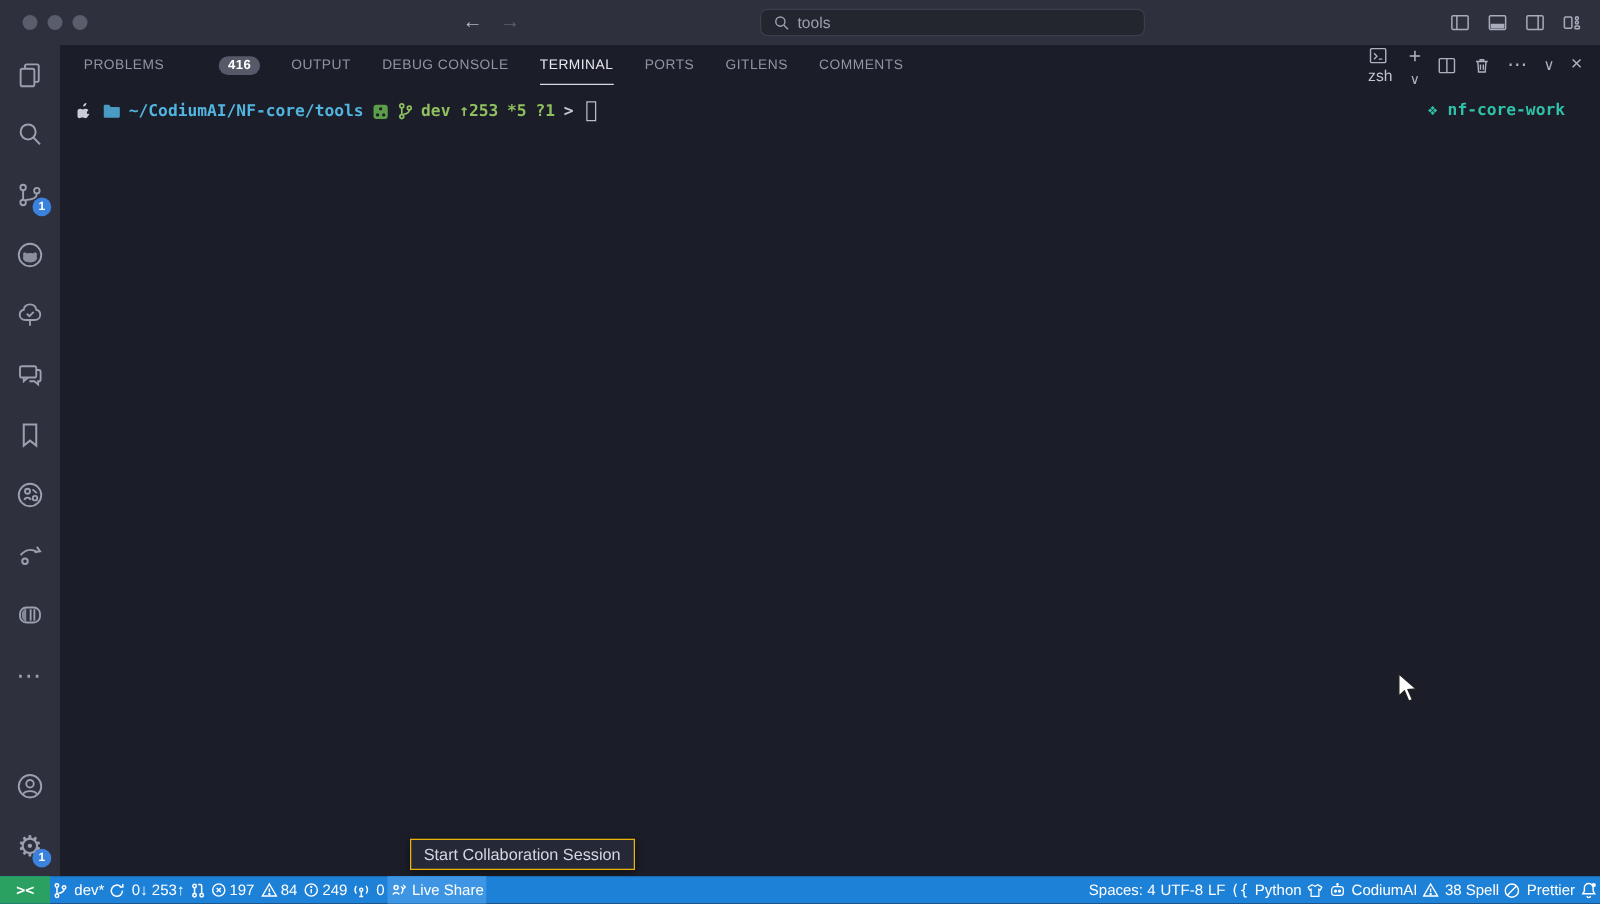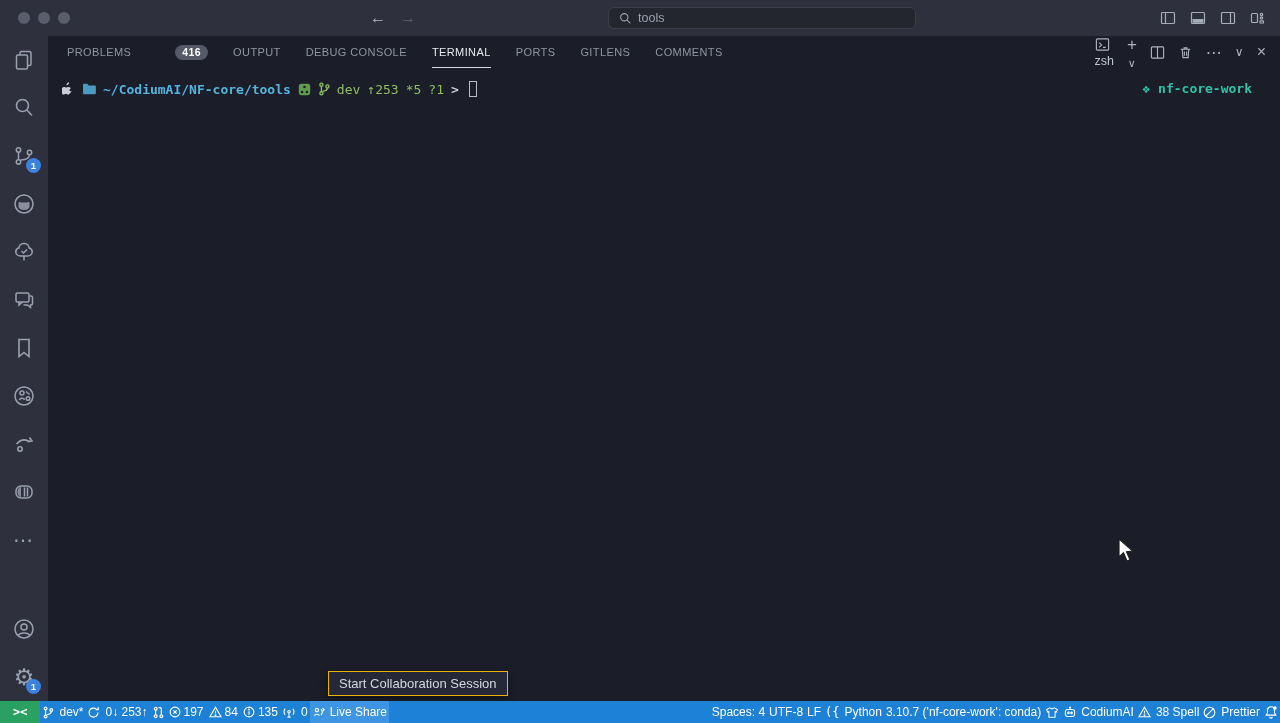--- a/index.html
+++ b/index.html
@@ -42,21 +42,21 @@
   .panel-toolbar { position:absolute; top:0; right:14px; height:32px; display:flex; align-items:center; gap:13px;
     color:#aeb2bf; font-size:13px; }
   .panel-toolbar .txt { font-size:12.5px; color:#c0c4cf; }
   .tb-ico { display:flex; align-items:center; gap:2px; cursor:pointer;flex-direction:column; }
 
   
   .term { position:relative; width:100%; height:633px; font-family:"DejaVu Sans Mono", monospace;
     font-size:13px; }
   .prompt-line { position:absolute; left:14px; top:13px; display:flex; align-items:center; gap:7px; white-space:pre; }
   .cyan  { color:#52b5e0; font-weight:700; }
-  .green { color:#8fbf5f; font-weight:400; }
+  .green { color:#8fbf5f; font-weight:700; }
   .p-sep { color:#c9ccd6; font-weight:700; }
   .cursor-block { display:inline-block; width:8px; height:16px; border:1px solid #b9bdc9; margin-left:3px; }
   .right-prompt { position:absolute; right:28px; top:13px; color:#2fc2a8; font-weight:700; display:flex; gap:8px; }
 
   
   .tooltip { position:absolute; left:328px; top:671px; background:#252836; border:1px solid #eab308;
     color:#d4d7e0; font-size:13px; padding:4px 10px; box-shadow:0 2px 8px rgba(0,0,0,.45); }
 
   
   .statusbar { position:absolute; bottom:0; left:0; width:1280px; height:22px; background:#1e81d8;
@@ -343,21 +343,21 @@
             <circle cx="8" cy="11.5" r=".5" fill="#fff"></circle>
           </svg>
           <span>84</span>
         </span>
       <span class="sb-sub">
           <svg width="12" height="12" viewBox="0 0 16 16" fill="none" stroke="#fff" stroke-width="1.5">
             <circle cx="8" cy="8" r="6.5"></circle>
             <line x1="8" y1="7" x2="8" y2="11.5"></line>
             <circle cx="8" cy="4.6" r=".5" fill="#fff"></circle>
           </svg>
-          <span>135</span>
+          <span>249</span>
         </span>
     </div>
     <div class="sb-item">
       <svg width="14" height="13" viewBox="0 0 18 16" fill="none" stroke="#fff" stroke-width="1.4">
           <path d="M4 3 a7 7 0 0 0 0 8 M14 3 a7 7 0 0 1 0 8"></path>
           <circle cx="9" cy="7" r="1.6"></circle>
           <path d="M9 9 v5 M7 14 h4"></path>
         </svg>
       <span>0</span>
     </div>
@@ -380,23 +380,20 @@
         <span>UTF-8</span>
       </div>
     <div class="sb-item">
         <span>LF</span>
       </div>
     <div class="sb-item">
       <span style="font-family:'DejaVu Sans Mono',monospace;">({</span>
       <span>Python</span>
     </div>
     <div class="sb-item">
-        <span>3.10.7 ('nf-core-work': conda)</span>
-      </div>
-    <div class="sb-item">
       <svg width="14" height="13" viewBox="0 0 18 16" fill="none" stroke="#fff" stroke-width="1.3">
           <path d="M6 2 l3 1.5 L12 2 l4 2.5 -1.5 3 -1.5-.8 V14 H5 V6.7 l-1.5.8 -1.5-3 z"></path>
         </svg>
     </div>
     <div class="sb-item">
       <svg width="14" height="13" viewBox="0 0 18 16" fill="none" stroke="#fff" stroke-width="1.3">
           <rect x="3" y="4" width="12" height="9" rx="3"></rect>
           <circle cx="7" cy="8.5" r="1" fill="#fff"></circle>
           <circle cx="11" cy="8.5" r="1" fill="#fff"></circle>
           <path d="M9 4 V1.8"></path>

